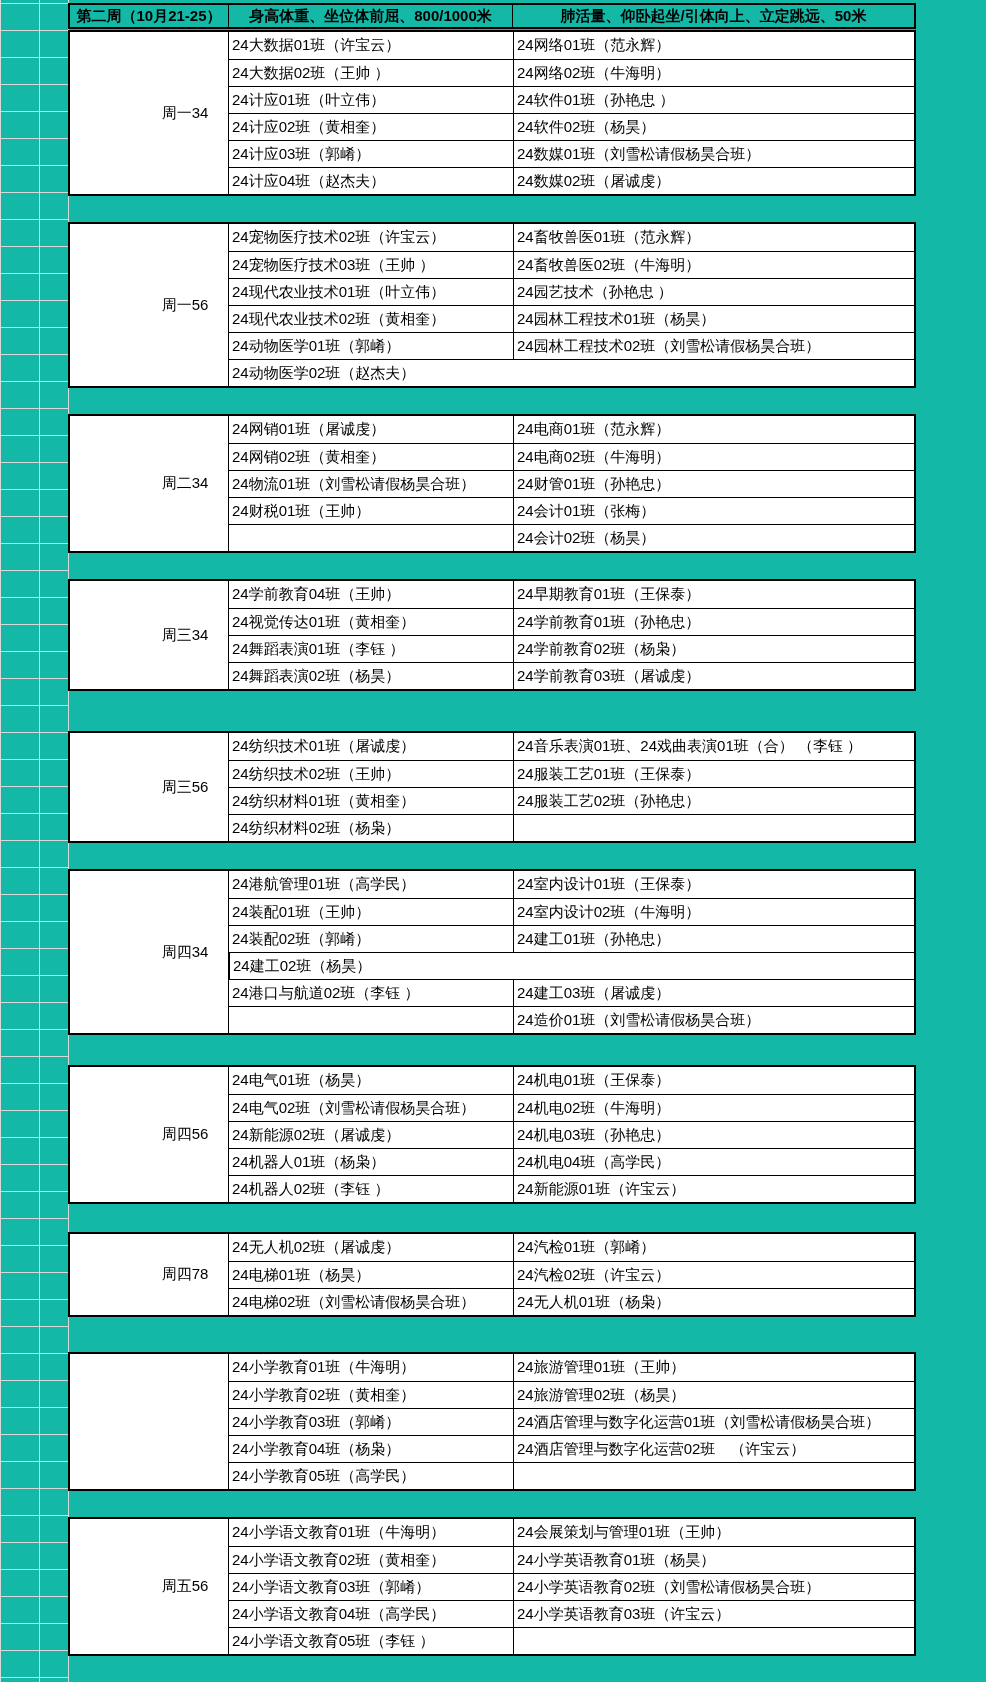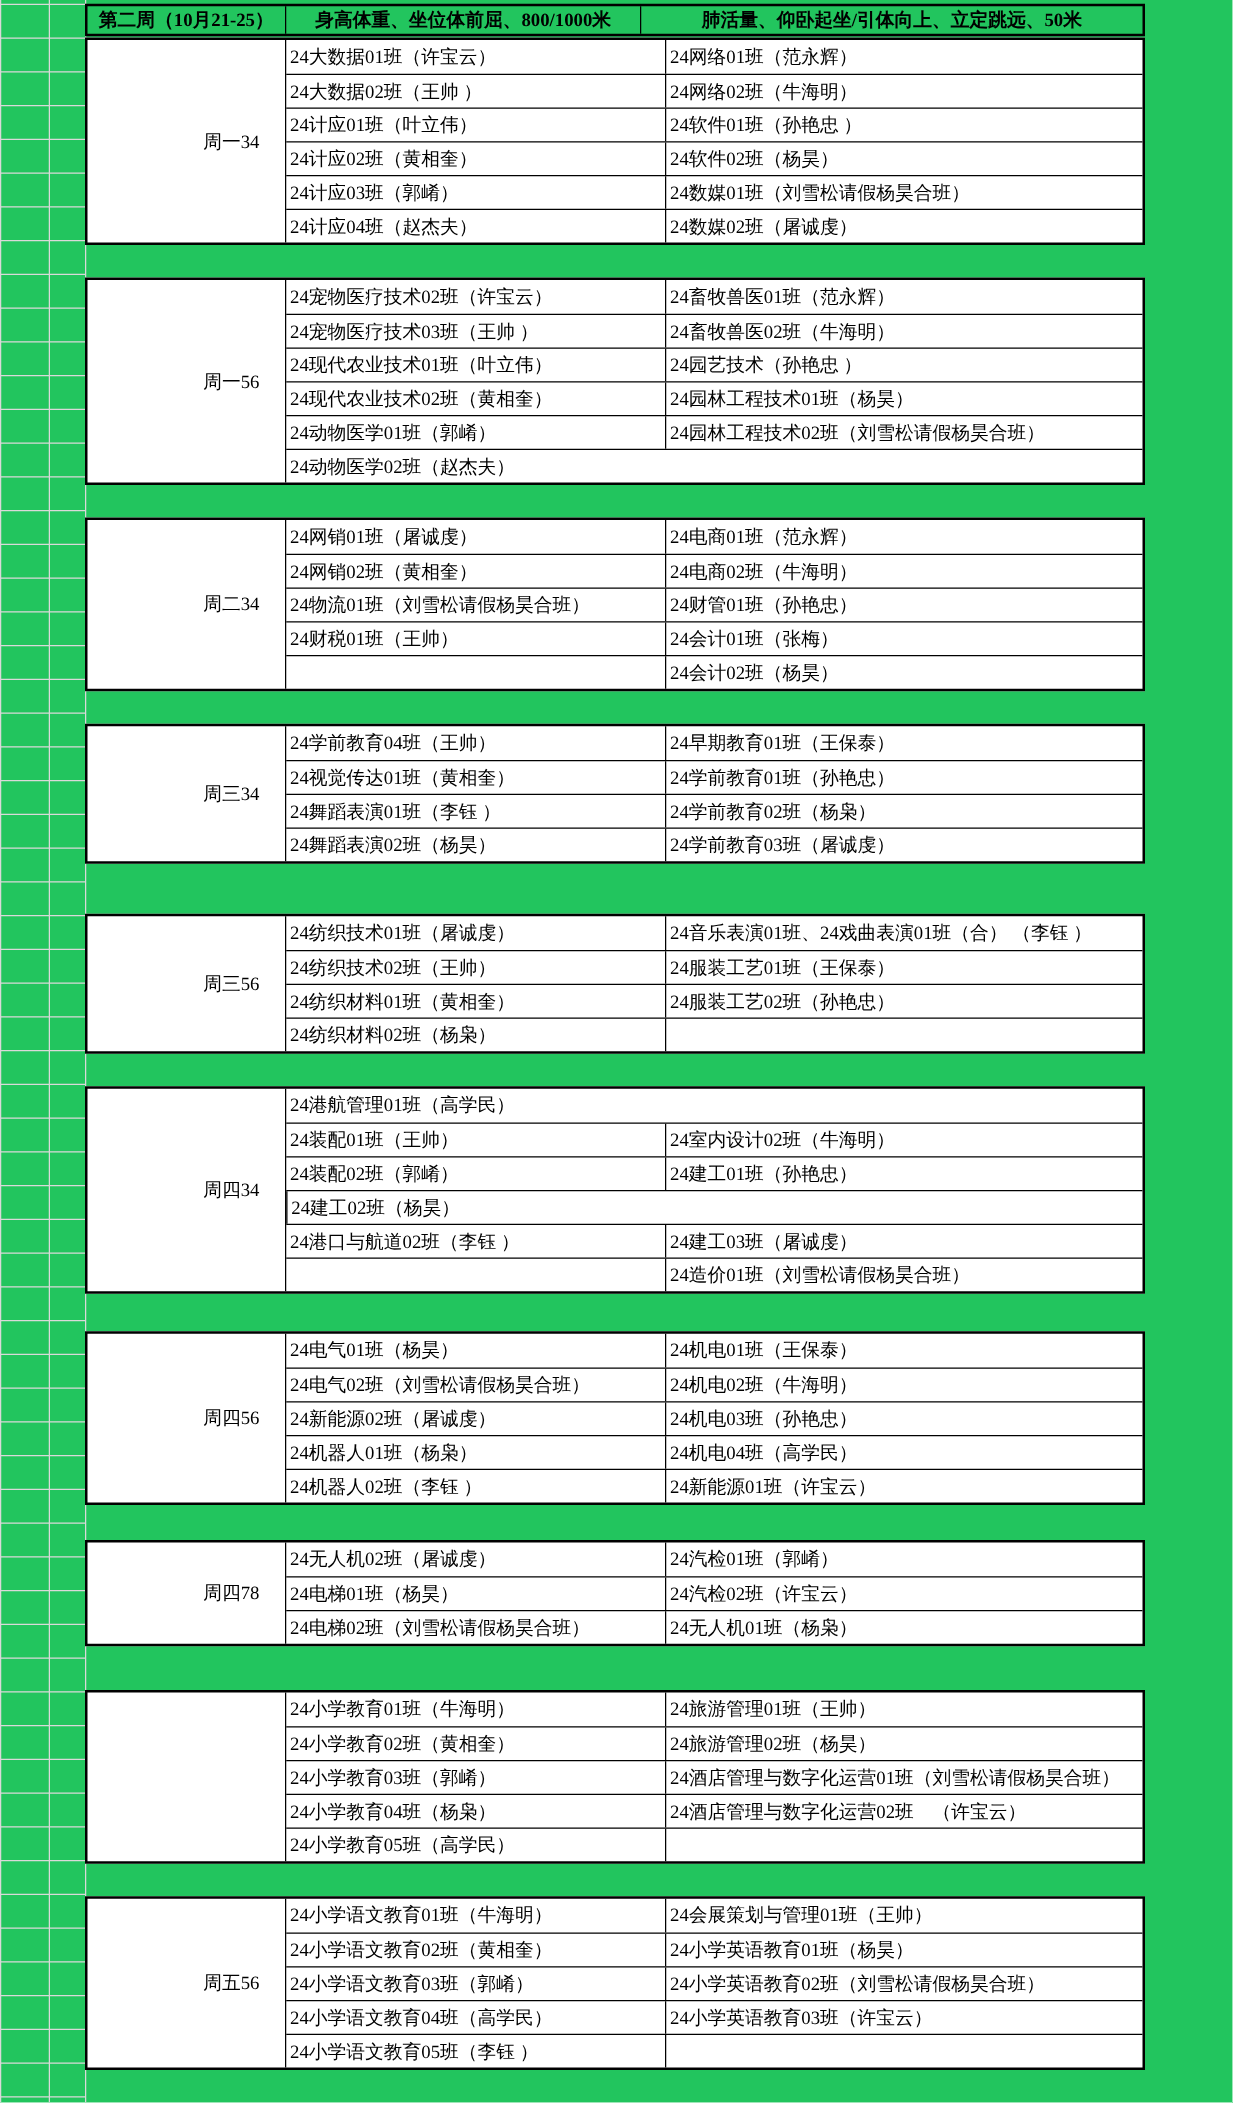--- a/index.html
+++ b/index.html
@@ -1,18 +1,18 @@
 <!DOCTYPE html>
 <html><head>
 <meta charset="utf-8">
 <style>
   html,body{margin:0;padding:0;background:#ffffff;}
   #stage{
-    position:relative;width:986px;height:1682px;background:#22c55e;
-    font-family:Liberation Serif, serif;overflow:hidden;
+    position:relative;width:986px;height:1682px;background:#14b8a6;
+    font-family:Liberation Sans, sans-serif;overflow:hidden;
   }
   
   .gridline-h{position:absolute;height:1px;background:#d9d9d9;}
   .gridline-v{position:absolute;width:1px;background:#d9d9d9;top:0;height:1682px;}
   
   #header-row{
     position:absolute;left:68px;top:3px;width:848px;height:26px;
     border:2px solid #000;box-sizing:border-box;display:grid;
     grid-template-columns:158px 284px 1fr;
   }
@@ -27,21 +27,21 @@
     position:absolute;left:68px;width:848px;
     border:2px solid #000;box-sizing:border-box;background:#fff;
   }
   .block .day-label{
     position:absolute;left:0;top:0;bottom:0;width:158px;
     display:flex;align-items:center;justify-content:center;
     font-size:15px;box-sizing:border-box;margin-left:36px;
   }
   .block .rows{margin-left:158px;border-left:1px solid #000;}
   .block .row{
-    display:grid;grid-template-columns:284px 1fr;height:27px;box-sizing:border-box;gap:19px;
+    display:grid;grid-template-columns:284px 1fr;height:27px;box-sizing:border-box;
   }
   .block .row + .row{border-top:1px solid #000;}
   .block .cell{
     display:flex;align-items:center;font-size:15px;white-space:nowrap;
     overflow:hidden;padding-left:3px;box-sizing:border-box;
   }
   .block .cell.right{border-left:1px solid #000;}
 </style>
 </head>
 <body>
@@ -245,20 +245,21 @@
             <div class="cell left">24纺织材料02班（杨枭）</div>
             <div class="cell right"></div>
           </div>
         </div>
       </div>
       <div class="block" style="top: 869px; height: 166px;">
         <div class="day-label">周四34</div>
         <div class="rows">
           <div class="row">
             <div class="cell left">24港航管理01班（高学民）</div>
+            <div class="cell right">24室内设计01班（王保泰）</div>
           </div>
           <div class="row">
             <div class="cell left">24装配01班（王帅）</div>
             <div class="cell right">24室内设计02班（牛海明）</div>
           </div>
           <div class="row">
             <div class="cell left">24装配02班（郭崤）</div>
             <div class="cell right">24建工01班（孙艳忠）</div>
           </div>
           <div class="row">

